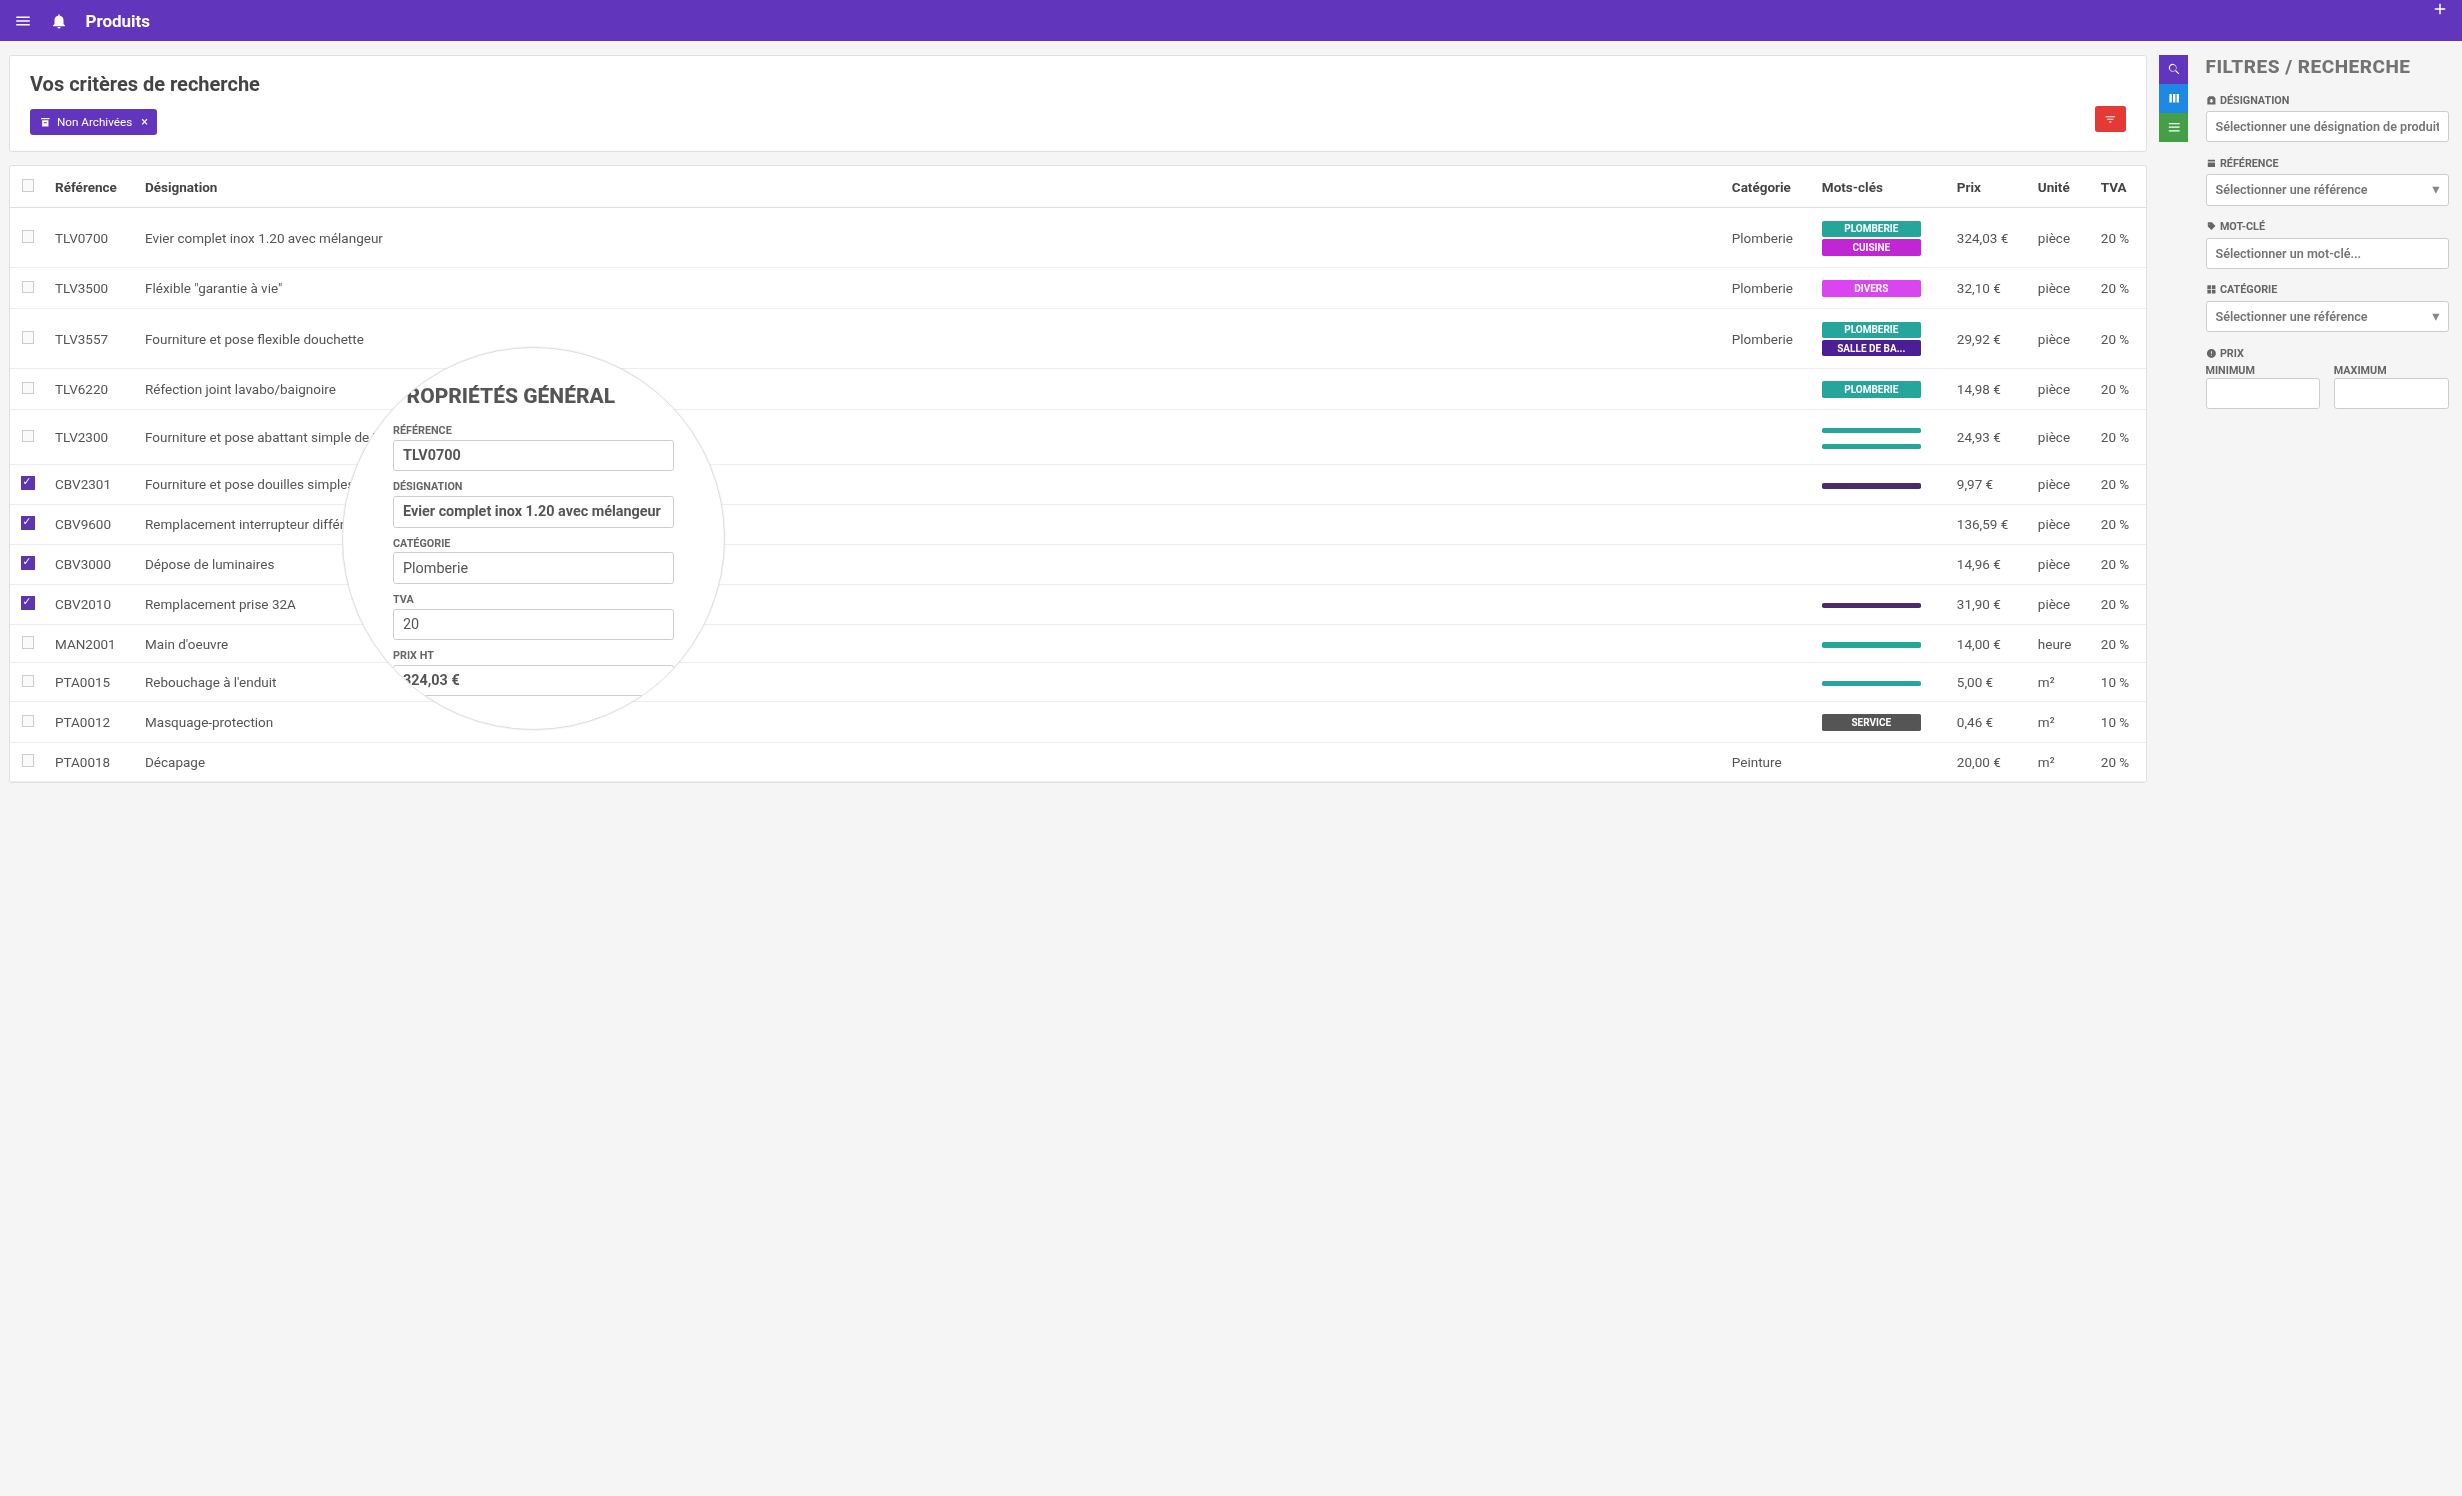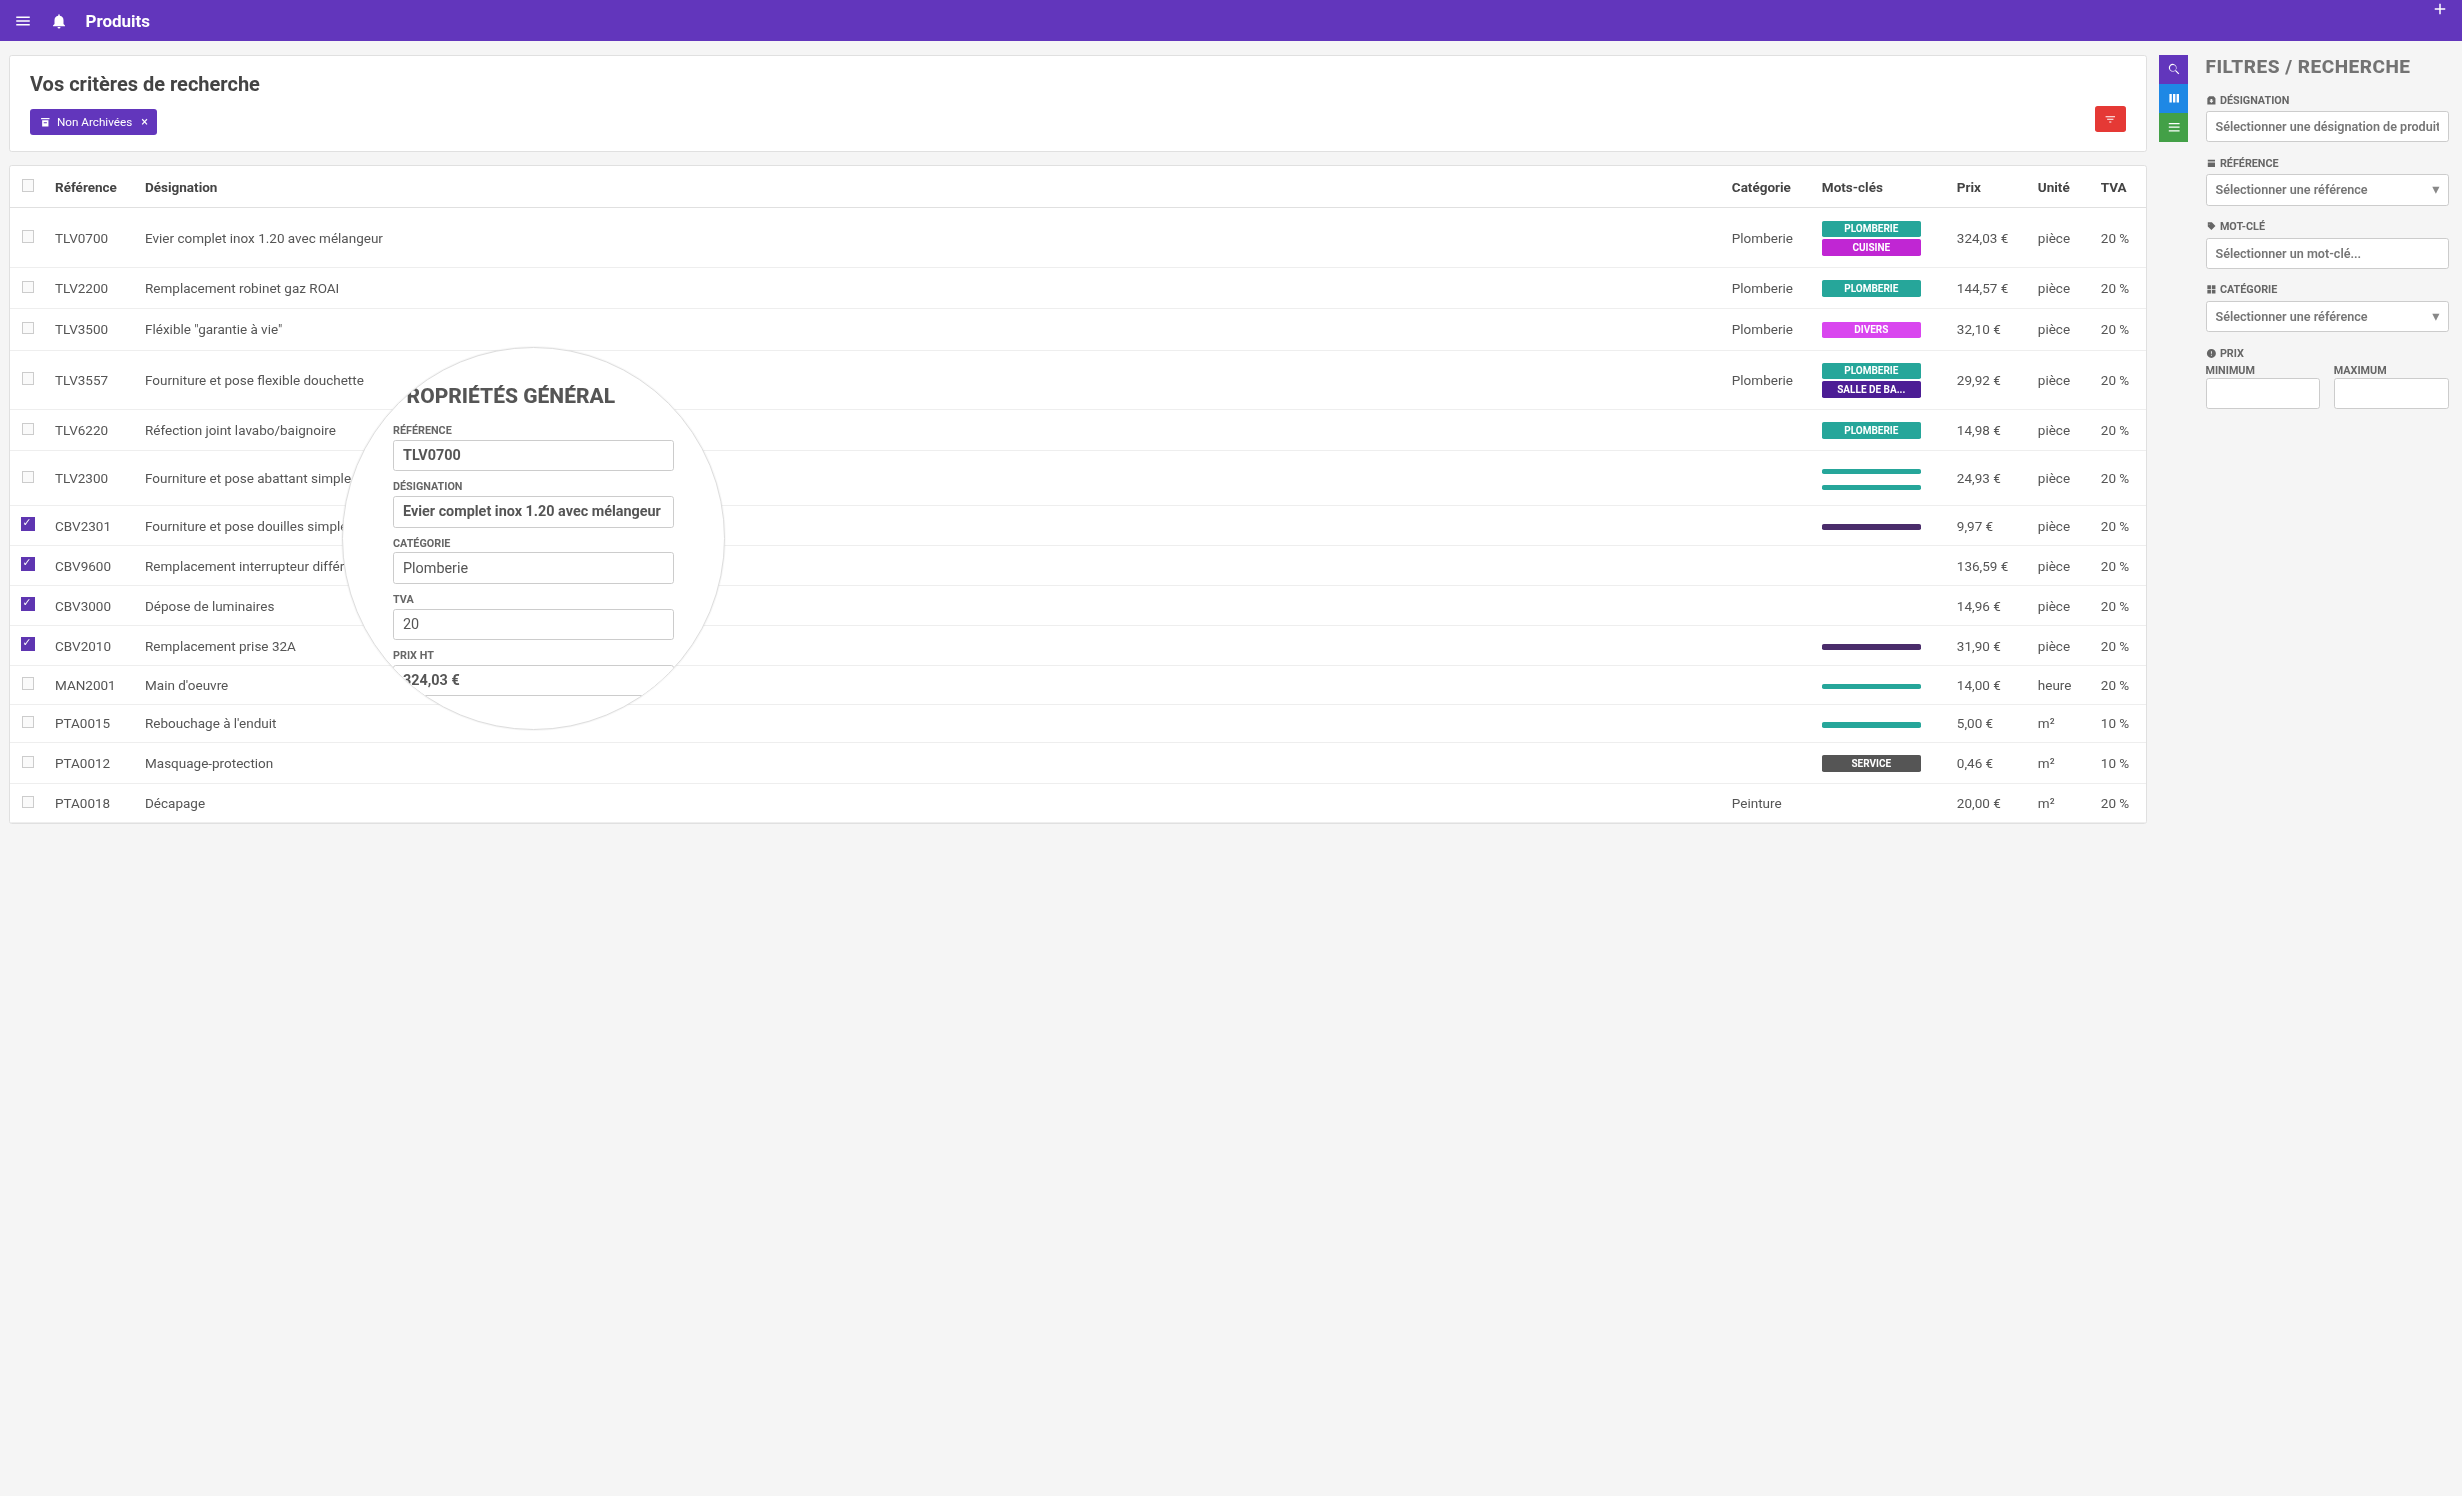--- a/index.html
+++ b/index.html
@@ -122,30 +122,20 @@
               <td>TLV0700</td>
               <td>Evier complet inox 1.20 avec mélangeur</td>
               <td>Plomberie</td>
               <td><span class="tag tag-plomberie">PLOMBERIE</span><br style="line-height:0"><span class="tag tag-cuisine">CUISINE</span></td>
               <td>324,03 €</td>
               <td>pièce</td>
               <td>20 %</td>
             </tr>
             <tr>
               <td class="chk"><span class="chk-empty"></span></td>
-              <td>TLV2200</td>
-              <td>Remplacement robinet gaz ROAI</td>
-              <td>Plomberie</td>
-              <td><span class="tag tag-plomberie">PLOMBERIE</span></td>
-              <td>144,57 €</td>
-              <td>pièce</td>
-              <td>20 %</td>
-            </tr>
-            <tr>
-              <td class="chk"><span class="chk-empty"></span></td>
               <td>TLV3500</td>
               <td>Fléxible "garantie à vie"</td>
               <td>Plomberie</td>
               <td><span class="tag tag-divers">DIVERS</span></td>
               <td>32,10 €</td>
               <td>pièce</td>
               <td>20 %</td>
             </tr>
             <tr>
               <td class="chk"><span class="chk-empty"></span></td>

